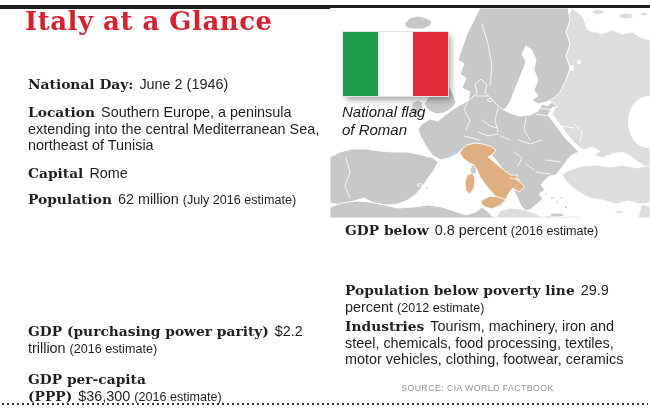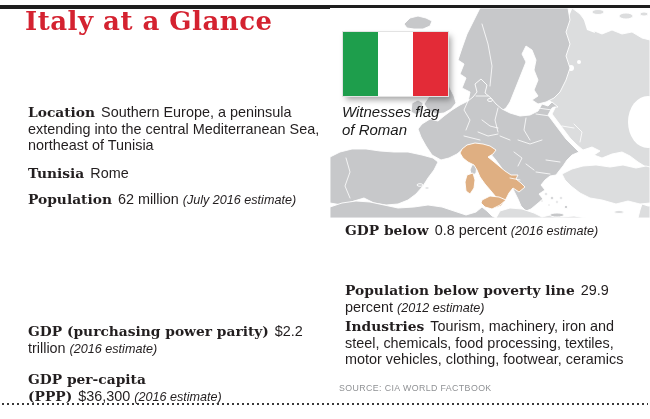--- a/index.html
+++ b/index.html
@@ -8,43 +8,43 @@
 
   .topbar { position:absolute; left:0; top:5px; width:650px; height:4px; background:#1e1e1e; }
 
   .title { position:absolute; left:25px; top:6px; margin:0;
            font-family:"DejaVu Serif",serif; font-weight:bold; font-size:26px;
            color:#d42230; letter-spacing:0.5px; }
 
   .fact { position:absolute; margin:0; color:#221e1f; font-size:14.4px; line-height:16.5px; }
   .fact .lbl { font-family:"DejaVu Serif",serif; font-weight:bold; font-size:13.8px; margin-right:6px; }
   .fact .val { font-family:"Liberation Sans",sans-serif; }
-  .fact .est { font-style:italic; font-size:12.6px; margin-left:4px; white-space:nowrap; }
+  .fact .est { font-size:12.6px; margin-left:4px; white-space:nowrap; }
   .colL { left:28px; width:303px; }
   .colR { left:345px; width:298px; }
 
   .map { position:absolute; left:330px; top:8px; width:320px; height:210px; }
   .land   { fill:#c7c8ca; stroke:#ffffff; stroke-width:0.9; }
   .landlt { fill:#dcddde; stroke:#ffffff; stroke-width:0.9; }
   .italy  { fill:#dfaf82; stroke:#ffffff; stroke-width:0.9; }
   .sea    { fill:#ffffff; stroke:none; }
   .bord   { fill:none; stroke:#ffffff; stroke-width:0.8; stroke-linecap:round; }
 
   .flag { position:absolute; left:343px; top:32px; width:105px; height:64px; display:flex;
           box-shadow:3px 4px 6px rgba(0,0,0,0.35); outline:1px solid #e3e3e3; }
   .flag .stripe { flex:1; }
   .s-green { background:#1e9e4c; }
   .s-white { background:#ffffff; }
   .s-red   { background:#e32b37; }
 
   .caption { position:absolute; left:342px; top:103px; margin:0; font-style:italic;
              font-size:15px; line-height:18px; color:#1b1b1b; }
 
-  .source { position:absolute; left:339px; top:383px; width:293px; margin:0;
-            text-align:left; font-size:8.8px; color:#8f9194; letter-spacing:0.4px; }
+  .source { position:absolute; left:331px; top:383px; width:293px; margin:0;
+            text-align:center; font-size:8.8px; color:#8f9194; letter-spacing:0.4px; }
 
   .dotted { position:absolute; left:2px; top:403px; width:646px; height:2px;
             background:repeating-linear-gradient(to right,#3a3a3a 0 2px,transparent 2px 5px); }
 </style>
 </head>
 <body>
 
 <div class="page">
 
   <div class="topbar"></div>
@@ -130,31 +130,34 @@
       </g>
     </svg>
   </div>
 
   <div class="flag">
     <div class="stripe s-green"></div>
     <div class="stripe s-white"></div>
     <div class="stripe s-red"></div>
   </div>
   <p class="caption">
-    <span>Witnesses flag</span><br>
+    <span>National flag</span><br>
     <span>of Roman</span>
   </p>
 
   <h1 class="title">Italy at a Glance</h1>
 
+  <p class="fact colL" style="top:76px">
+    <span class="lbl">National Day:</span><span class="val">June 2 (1946)</span>
+  </p>
   <p class="fact colL" style="top:104px">
     <span class="lbl">Location</span><span class="val">Southern Europe, a peninsula extending into the central Mediterranean Sea, northeast of Tunisia</span>
   </p>
   <p class="fact colL" style="top:165px">
-    <span class="lbl">Tunisia</span><span class="val">Rome</span>
+    <span class="lbl">Capital</span><span class="val">Rome</span>
   </p>
   <p class="fact colL" style="top:191px">
     <span class="lbl">Population</span><span class="val">62 million</span><span class="est">(July 2016 estimate)</span>
   </p>
   <p class="fact colL" style="top:323px">
     <span class="lbl">GDP (purchasing power parity)</span><span class="val">$2.2 trillion</span><span class="est">(2016 estimate)</span>
   </p>
   <p class="fact colL" style="top:371px">
     <span class="lbl">GDP per-capita (PPP)</span><span class="val">$36,300</span><span class="est">(2016 estimate)</span>
   </p>

